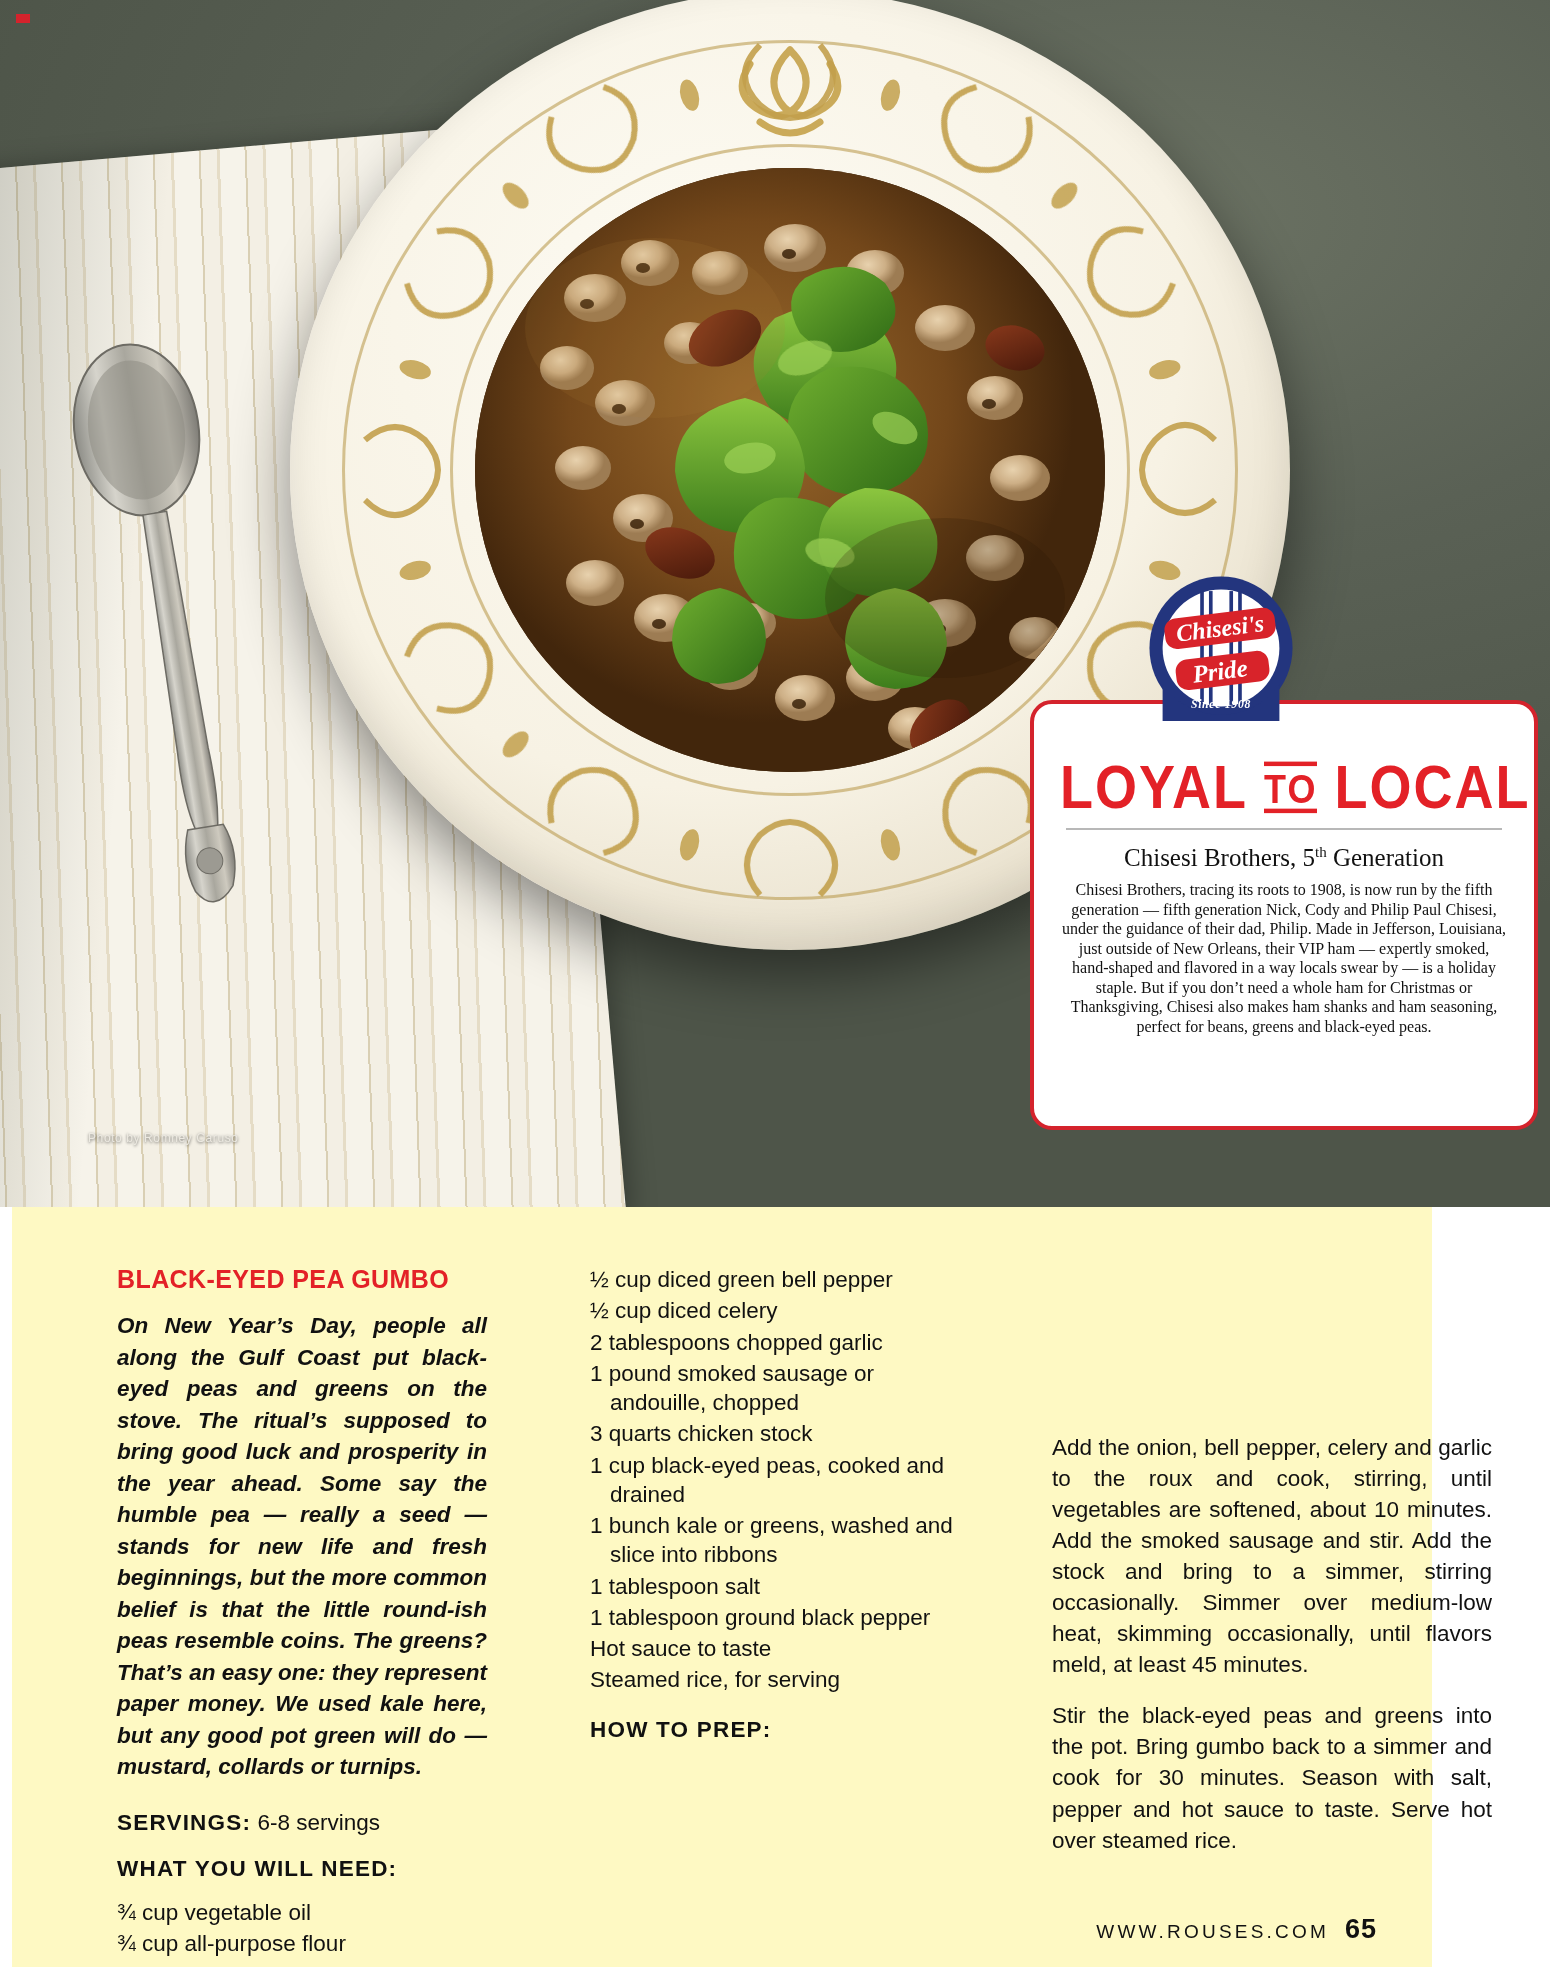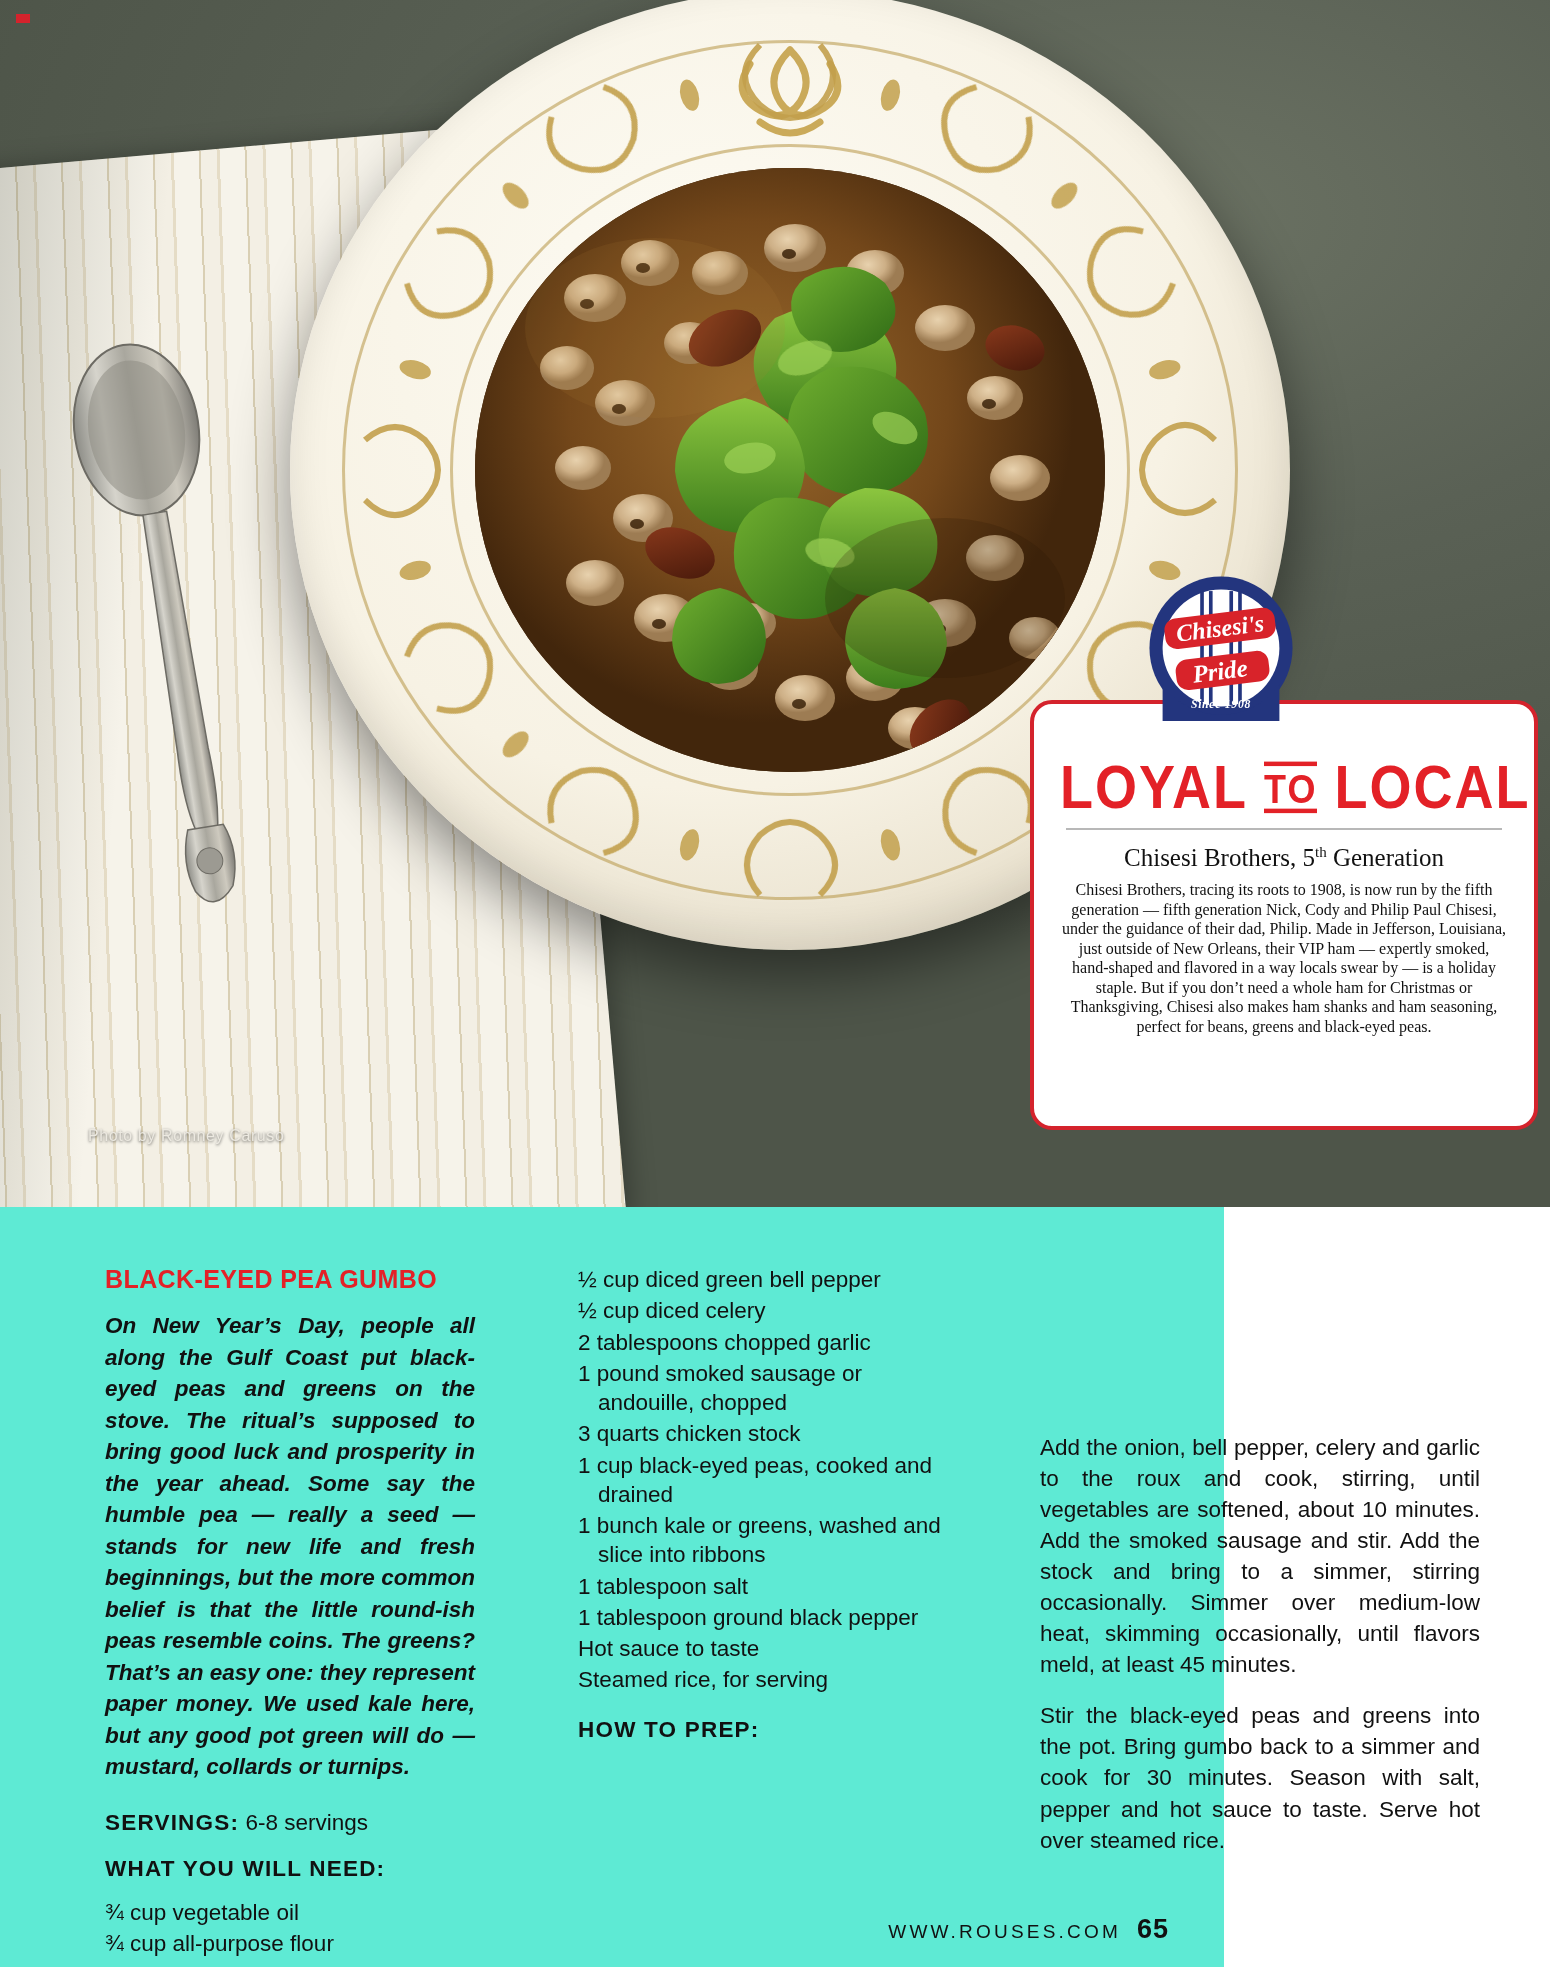--- a/index.html
+++ b/index.html
@@ -105,21 +105,21 @@
     box-shadow: inset 0 10px 34px rgba(0,0,0,0.55);
   }
   
   .gumbo { position: absolute; inset: 0; }
 
   
   .photo-credit {
     position: absolute;
     left: 88px; bottom: 62px;
     color: #ece9e1;
-    font-size: 16px;
+    font-size: 12px;
     letter-spacing: 0.6px;
     text-shadow: 0 1px 3px rgba(0,0,0,0.6);
     font-family: "Liberation Sans", sans-serif;
   }
 
   
   .corner-mark {
     position: absolute;
     left: 16px; top: 14px;
     width: 14px; height: 9px;
@@ -192,24 +192,24 @@
   .loyal-body {
     font-family: "Liberation Serif", serif;
     font-size: 16px;
     line-height: 1.22;
     color: #111;
   }
 
   
   .content {
     position: absolute;
-    left: 0; top: 1207px;
-    width: 1224px;
+    left: 12px; top: 1207px;
+    width: 1420px;
     height: 760px;
-    background: #5eead4;
+    background: #fef9c3;
   }
 
   .col { position: absolute; top: 0; }
   .col-left   { left: 105px;  width: 370px; }
   .col-mid    { left: 578px;  width: 385px; }
   .col-right  { left: 1040px; width: 440px; }
 
   .recipe-title {
     color: #e32127;
     font-weight: bold;

